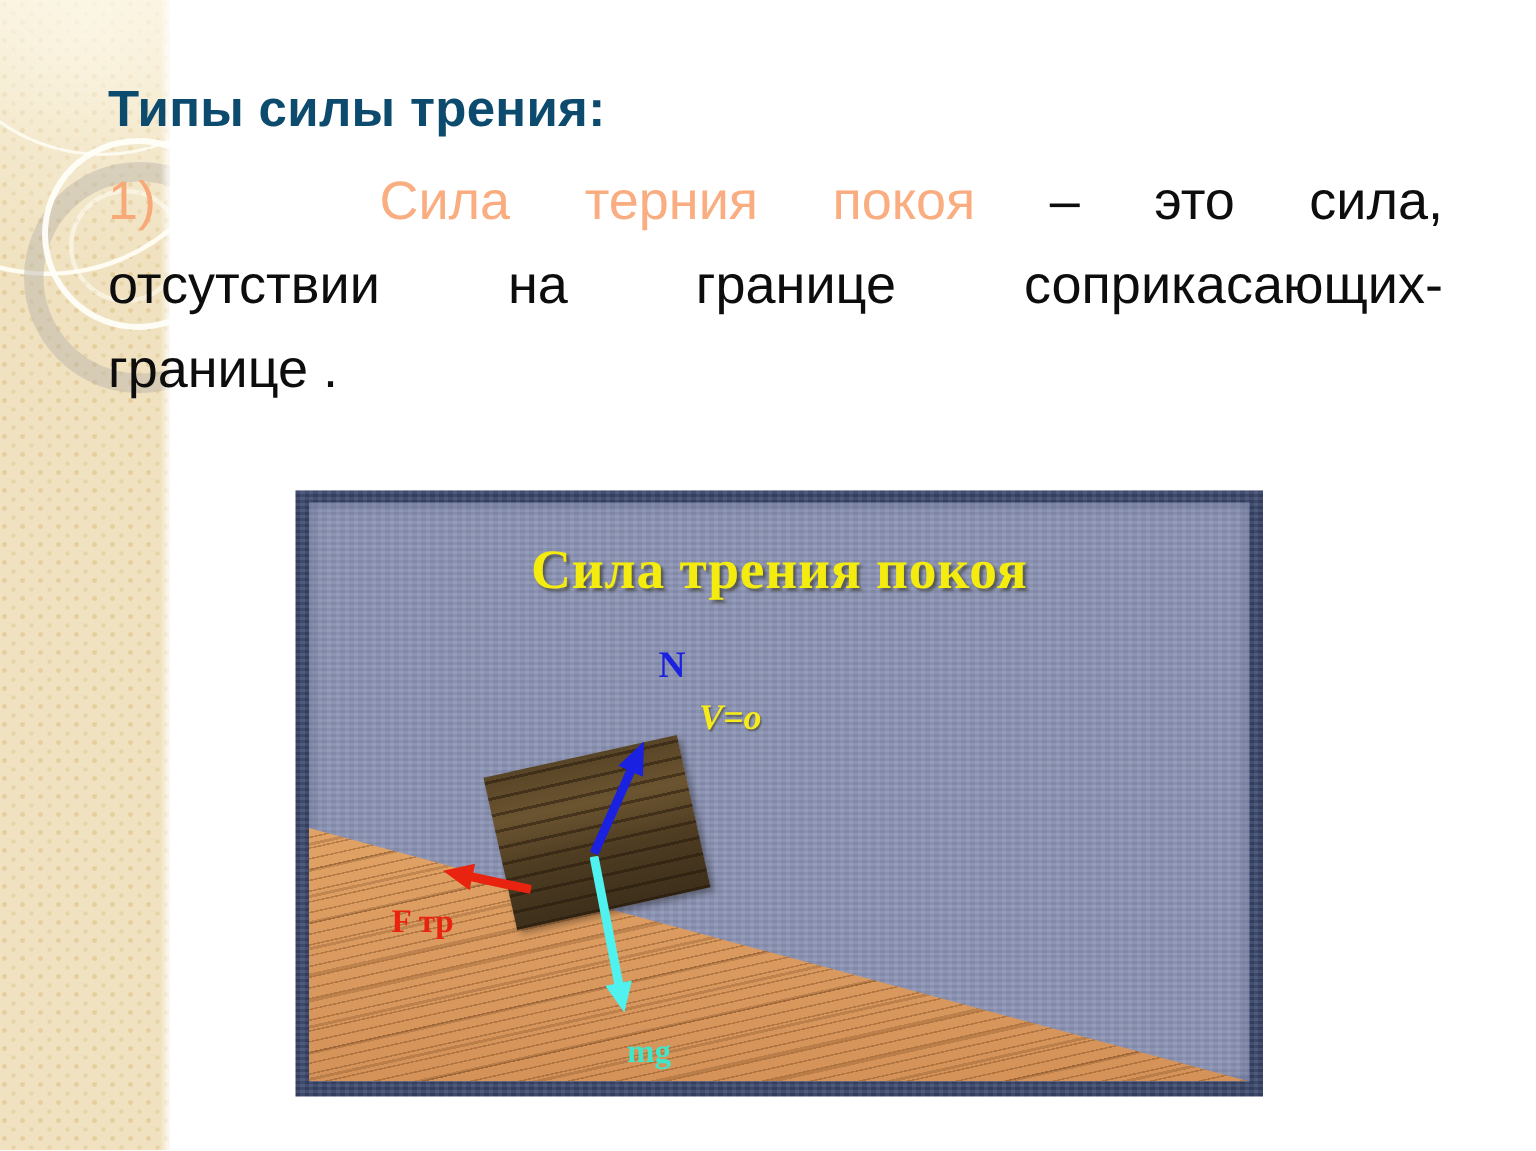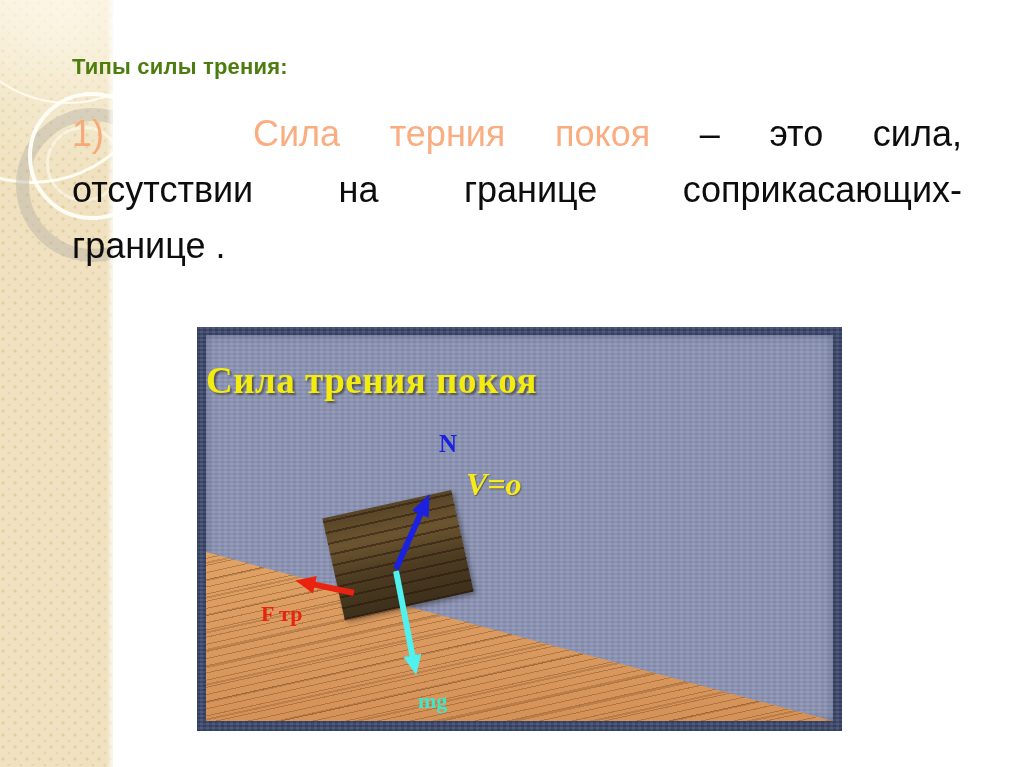--- a/index.html
+++ b/index.html
@@ -109,23 +109,23 @@
     left: 0; top: 0;
     width: 1024px;
     height: 767px;
   }
 
   .slide-title {
     position: absolute;
     left: 72px;
     top: 54px;
     width: 880px;
-    font-size: 22px;
+    font-size: 34px;
     font-weight: bold;
-    color: #4d7c0f;
+    color: #0c4a6e;
     letter-spacing: 0.2px;
     white-space: nowrap;
   }
 
   .body-text {
     position: absolute;
     left: 72px;
     top: 106px;
     width: 890px;
     font-size: 36px;
@@ -188,20 +188,21 @@
     right: -4px; bottom: -4px;
     box-shadow: inset 0 0 9px 4px rgba(62,74,112,0.55);
     pointer-events: none;
   }
 
   .fig-title {
     position: absolute;
     left: 0;
     top: 24px;
     width: 627px;
+    text-align: center;
     font-family: "Liberation Serif", serif;
     font-weight: bold;
     font-size: 37px;
     color: #f5ec0f;
     text-shadow: 2px 2px 2px rgba(40,40,20,0.55);
     letter-spacing: 0.5px;
   }
 
   
   .ramp {
@@ -287,21 +288,21 @@
   .vec-f .shaft { width: 46px; background: #e8230f; }
   .vec-f .head  { left: 40px; border-left: 20px solid #e8230f; }
 
   .lbl {
     position: absolute;
     font-family: "Liberation Serif", serif;
     font-weight: bold;
     white-space: nowrap;
   }
   .lbl-n  { left: 233px; top: 95px;  font-size: 25px; color: #1b21e0; }
-  .lbl-v  { left: 260px; top: 131px; font-size: 32px; color: #f7ec1a; font-style: italic; text-shadow: 1px 1px 1px rgba(50,50,20,0.5); }
+  .lbl-v  { left: 260px; top: 131px; font-size: 24px; color: #f7ec1a; font-style: italic; text-shadow: 1px 1px 1px rgba(50,50,20,0.5); }
   .lbl-f  { left: 55px;  top: 266px; font-size: 22px; color: #e8230f; }
   .lbl-mg { left: 212px; top: 353px; font-size: 22px; color: #41e6c8; }
 </style>
 </head>
 <body>
 
 <div id="slide">
 
   <div class="side-band">
     <div class="band-top-wash"></div>

